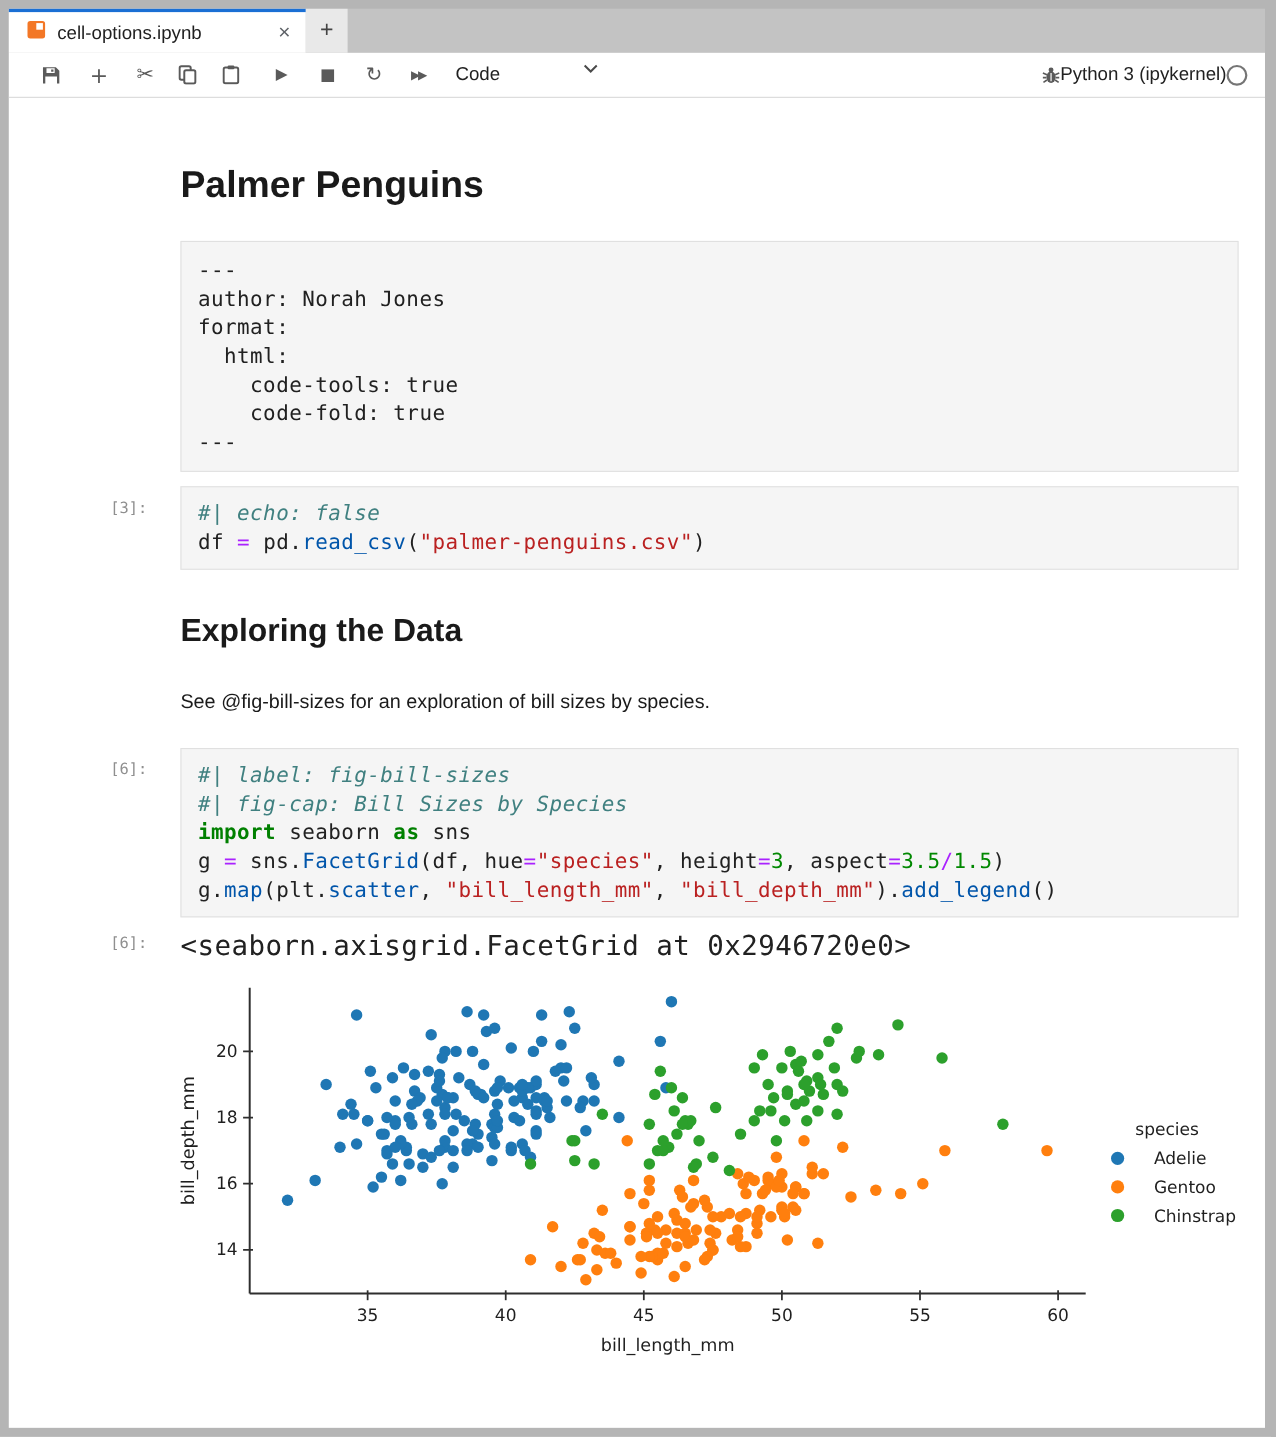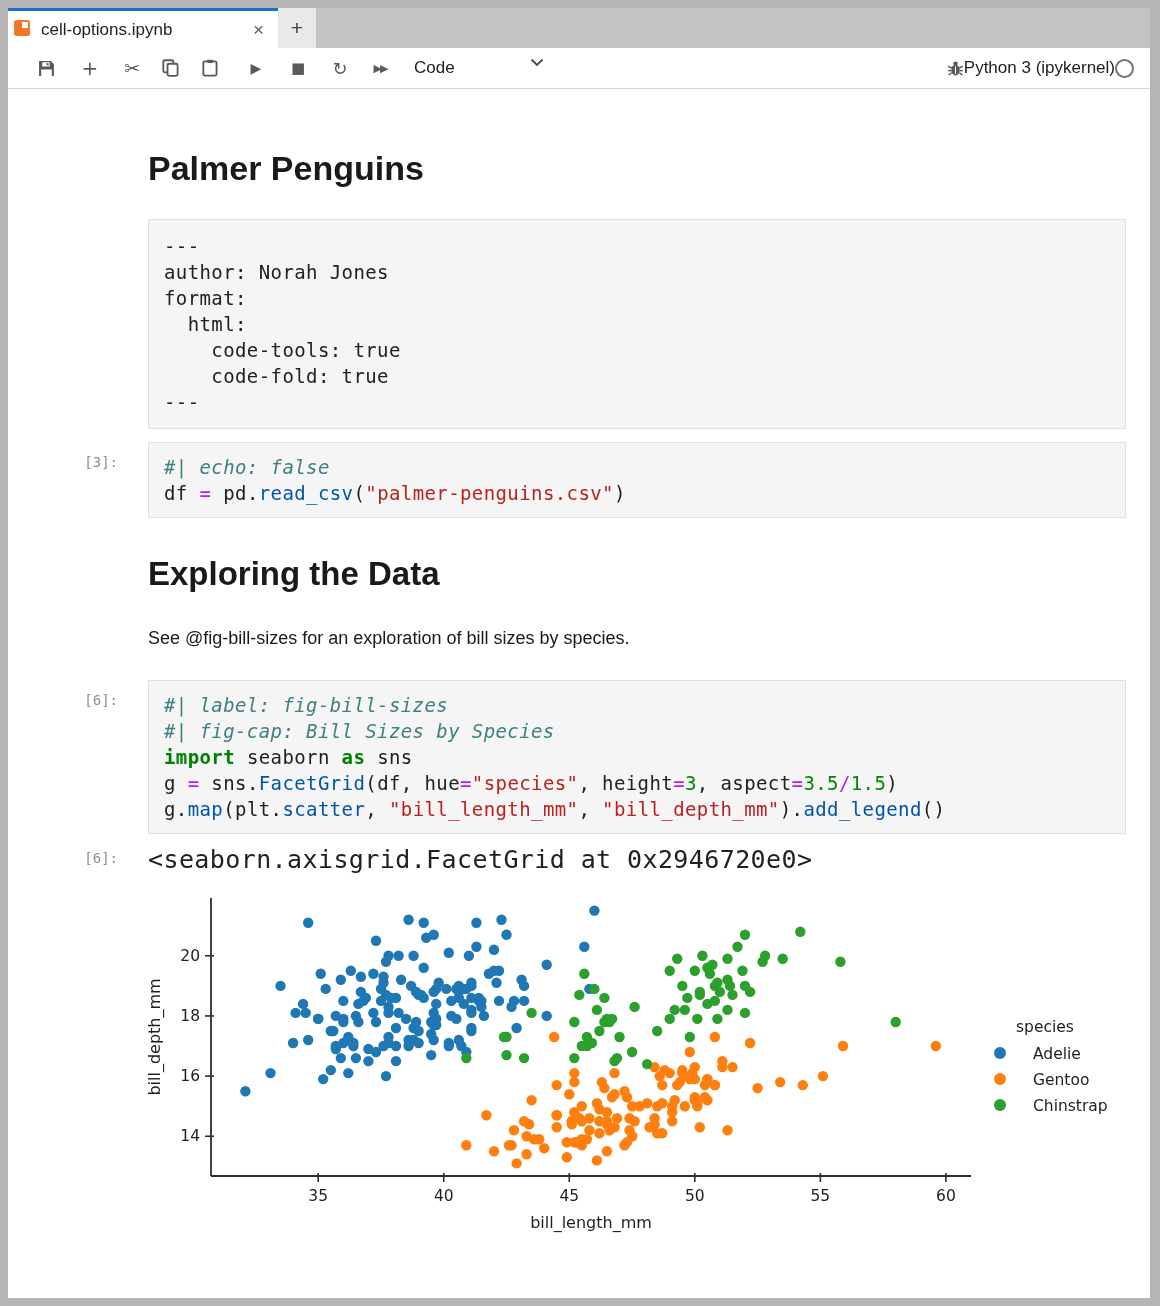--- a/index.html
+++ b/index.html
@@ -4,44 +4,44 @@
 <style>
   html,body{margin:0;padding:0;background:#b5b5b5;}
   *{box-sizing:border-box;}
   .frame{position:relative;width:1160px;height:1306px;background:#b5b5b5;
          font-family:"Liberation Sans",sans-serif;overflow:hidden;}
   .app{position:absolute;left:8px;top:8px;width:1142px;height:1290px;background:#c3c3c3;}
 
   
   .tabbar{height:40px;background:#c3c3c3;display:flex;align-items:stretch;}
   .tab{width:270px;background:#ffffff;border-top:3px solid #1a6fd4;display:flex;
-       align-items:center;padding:0 10px 0 5px;gap:10px;}
+       align-items:center;padding:0 10px 0 16px;gap:10px;}
   .tab-title{font-size:17px;color:#1f1f1f;flex:1;white-space:nowrap;}
   .tab-close{font-size:19px;color:#5f6368;padding:0 4px;line-height:1;cursor:default;}
   .newtab{width:38px;background:#e9e9e9;display:flex;align-items:center;justify-content:center;
           font-size:21px;color:#444;margin-right:0;}
 
   
   .toolbar{height:41px;background:#fff;border-bottom:1px solid #d6d6d6;display:flex;
            align-items:center;padding:0 16px 0 26px;}
   .tb-btn{display:flex;align-items:center;justify-content:center;width:24px;height:26px;
           color:#5a5a5a;font-size:16px;flex:0 0 auto;}
   .tb-glyph{font-family:"DejaVu Sans",sans-serif;}
   .tb-run{font-size:14px;} .tb-stop{font-size:15px;} .tb-restart{font-size:18px;}
   .tb-runall{font-size:11px;letter-spacing:-2px;}
   .mode-select{display:flex;align-items:flex-start;margin-left:22px;width:130px;
                justify-content:space-between;color:#212121;font-size:17px;}
   .spacer{flex:1;}
   .kernel{display:flex;align-items:center;color:#212121;font-size:17px;}
   .kernel-status{width:19px;height:19px;border:2px solid #757575;border-radius:50%;background:#fff;}
 
   
-  .content{position:absolute;left:0;top:81px;width:1142px;height:1209px;background:#fff;overflow:hidden;}
+  .content{position:absolute;left:0;top:81px;width:1142px;height:1209px;background:#fff;overflow:hidden;padding-left:16px;}
   h1.nb{margin:60px 24px 0 140px;font-size:34px;line-height:38px;font-weight:bold;color:#1a1a1a;}
-  h2.nb{margin:39px 24px 0 140px;font-size:33px;line-height:34px;font-weight:bold;color:#1a1a1a;}
+  h2.nb{margin:39px 24px 0 140px;font-size:29px;line-height:34px;font-weight:bold;color:#1a1a1a;}
   p.nb{margin:36px 24px 0 140px;font-size:18px;line-height:22px;color:#1a1a1a;}
   .mono{font-family:"DejaVu Sans Mono","Liberation Mono",monospace;}
   .cellrow{position:relative;margin:0 24px 0 140px;}
   .prompt{position:absolute;right:100%;margin-right:30px;top:12px;
           font-family:"DejaVu Sans Mono",monospace;font-size:14px;color:#8f8f8f;white-space:nowrap;}
   .editorbox{background:#f5f5f5;border:1px solid #e0e0e0;padding:11px 15px;}
   .rawbox{background:#f5f5f5;border:1px solid #e0e0e0;padding:13px 15px;}
   .codeline{white-space:pre;font-family:"DejaVu Sans Mono","Liberation Mono",monospace;
             font-size:19px;letter-spacing:.4px;line-height:26px;color:#212121;}
   .tk-c{color:#408080;font-style:italic}

